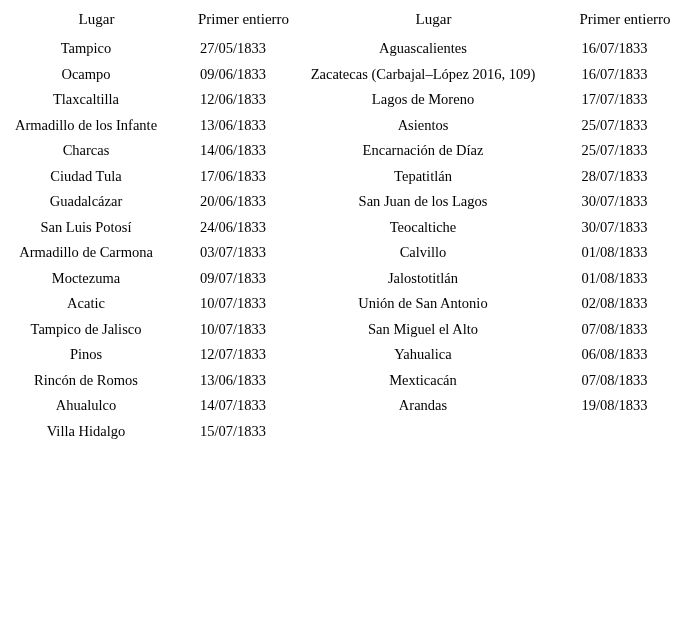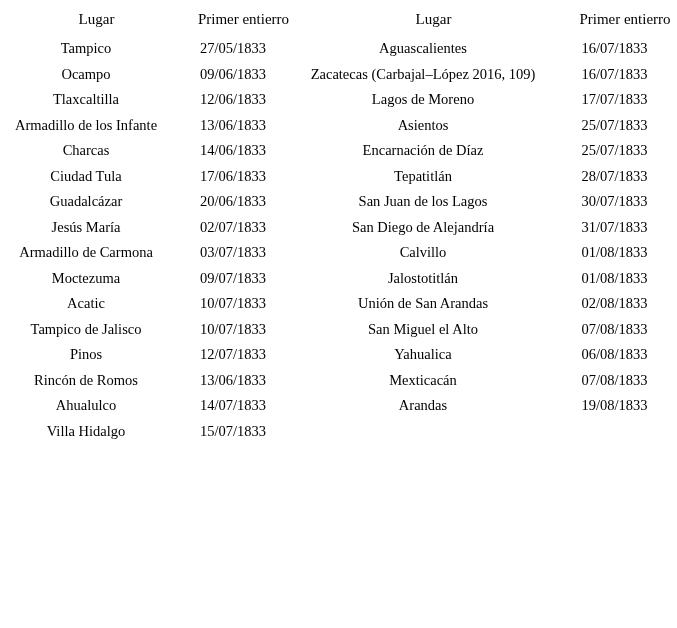--- a/index.html
+++ b/index.html
@@ -101,41 +101,41 @@
         <td>Tepatitlán</td>
         <td>28/07/1833</td>
       </tr>
       <tr>
         <td>Guadalcázar</td>
         <td>20/06/1833</td>
         <td>San Juan de los Lagos</td>
         <td>30/07/1833</td>
       </tr>
       <tr>
-        <td>Jesús María</td>
-        <td>02/07/1833</td>
-        <td>San Diego de Alejandría</td>
-        <td>31/07/1833</td>
+        <td>San Luis Potosí</td>
+        <td>24/06/1833</td>
+        <td>Teocaltiche</td>
+        <td>30/07/1833</td>
       </tr>
       <tr>
         <td>Armadillo de Carmona</td>
         <td>03/07/1833</td>
         <td>Calvillo</td>
         <td>01/08/1833</td>
       </tr>
       <tr>
         <td>Moctezuma</td>
         <td>09/07/1833</td>
         <td>Jalostotitlán</td>
         <td>01/08/1833</td>
       </tr>
       <tr>
         <td>Acatic</td>
         <td>10/07/1833</td>
-        <td>Unión de San Arandas</td>
+        <td>Unión de San Antonio</td>
         <td>02/08/1833</td>
       </tr>
       <tr>
         <td>Tampico de Jalisco</td>
         <td>10/07/1833</td>
         <td>San Miguel el Alto</td>
         <td>07/08/1833</td>
       </tr>
       <tr>
         <td>Pinos</td>

